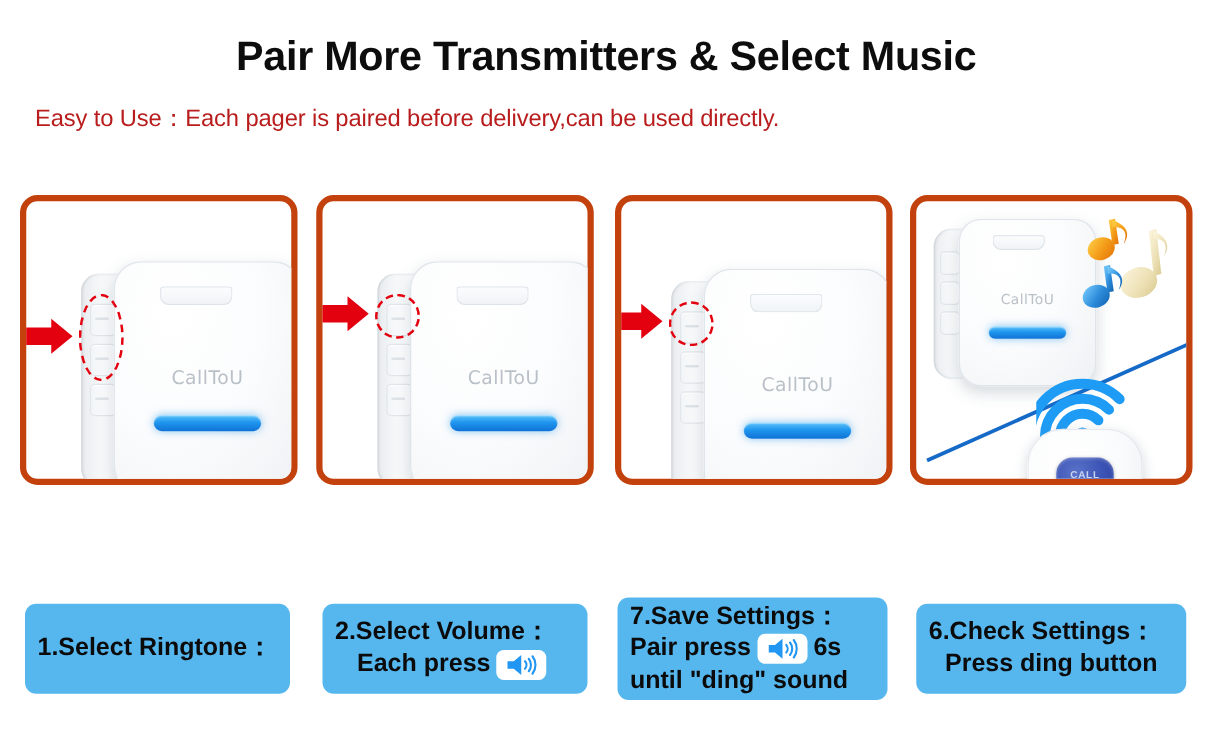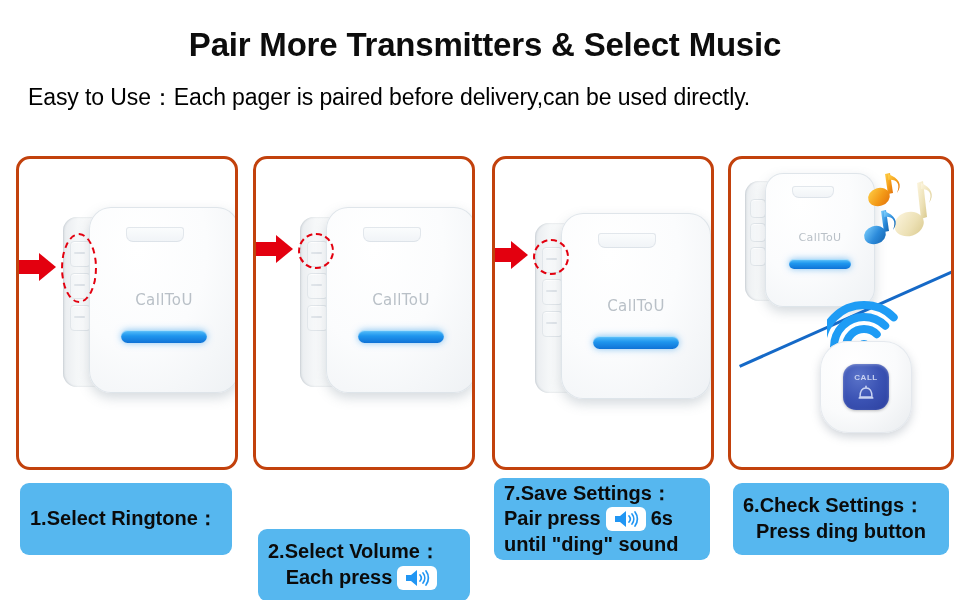--- a/index.html
+++ b/index.html
@@ -14,30 +14,30 @@
 
   
   .title{
     position:absolute;top:26px;left:0;width:970px;
     text-align:center;
     font-size:33px;font-weight:bold;color:#0d0d0d;
     letter-spacing:-0.2px;
   }
   .subline{
     position:absolute;left:28px;
-    font-size:23px;color:#000000;letter-spacing:-0.1px;
+    font-size:19px;color:#b91c1c;letter-spacing:-0.1px;
     white-space:nowrap;
   }
   .subline.l1{top:82px;}
   .subline.l2{top:110px;}
 
   
   .panel{
-    position:absolute;top:156px;height:314px;
-    border:3px solid #c2410c;border-radius:14px;
+    position:absolute;top:156px;height:232px;
+    border:5px solid #c2410c;border-radius:14px;
     background:#fff;box-sizing:border-box;overflow:hidden;
   }
   #panel1{left:16px;width:222px;}
   #panel2{left:253px;width:222px;}
   #panel3{left:492px;width:222px;}
   #panel4{left:728px;width:226px;}
 
   
   .device{position:absolute;}
   .dev-side{
@@ -132,21 +132,21 @@
     color:#0b0b0b;font-weight:bold;
     box-sizing:border-box;
     display:flex;flex-direction:column;justify-content:center;
   }
   .cap-line{
     display:flex;align-items:center;justify-content:center;
     font-size:20px;line-height:1.28;white-space:nowrap;
   }
   .cap-line.left{justify-content:flex-start;padding-left:10px;}
   #cap1{left:20px;top:483px;width:212px;height:72px;}
-  #cap2{left:258px;top:483px;width:212px;height:72px;margin-top:46px;}
+  #cap2{left:258px;top:483px;width:212px;height:72px;}
   #cap3{left:494px;top:478px;width:216px;height:82px;}
   #cap4{left:733px;top:483px;width:216px;height:72px;}
 
   .pill{
     display:inline-flex;align-items:center;justify-content:center;
     background:#ffffff;border-radius:6px;height:24px;padding:0 7px;
     margin:0 5px;vertical-align:middle;
   }
   .pill svg{display:block;}
 </style>

